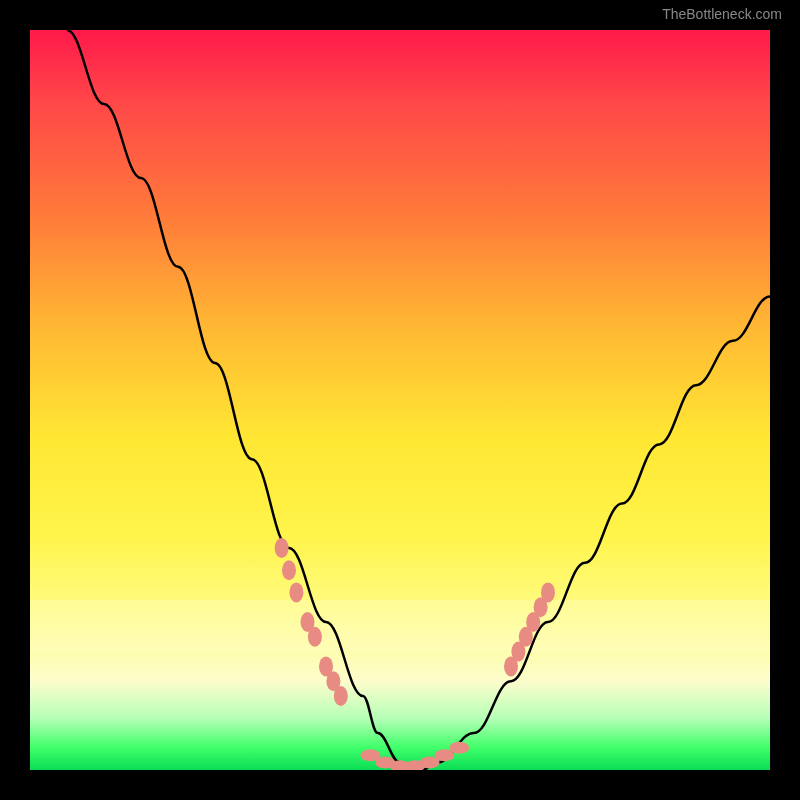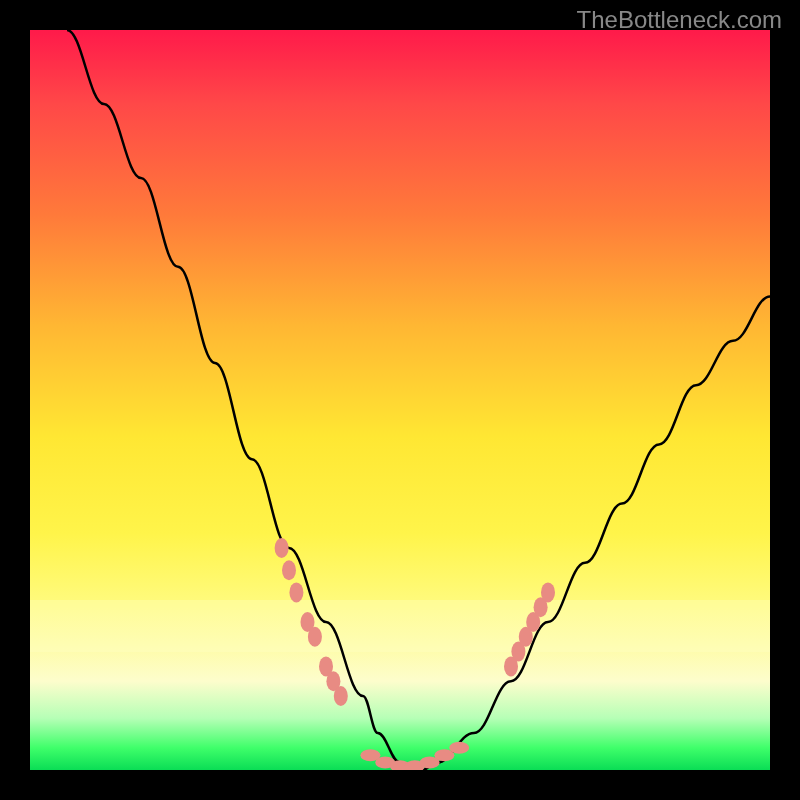--- a/index.html
+++ b/index.html
@@ -9,21 +9,21 @@
     height: 800px;
     background: #000;
     position: relative;
     font-family: Arial, sans-serif;
   }
   .watermark {
     position: absolute;
     top: 6px;
     right: 18px;
     color: #888;
-    font-size: 24px;
+    font-size: 14px;
     font-weight: 400;
     z-index: 10;
   }
   .plot-area {
     position: absolute;
     left: 30px;
     top: 30px;
     width: 740px;
     height: 740px;
     background: linear-gradient(to bottom,

